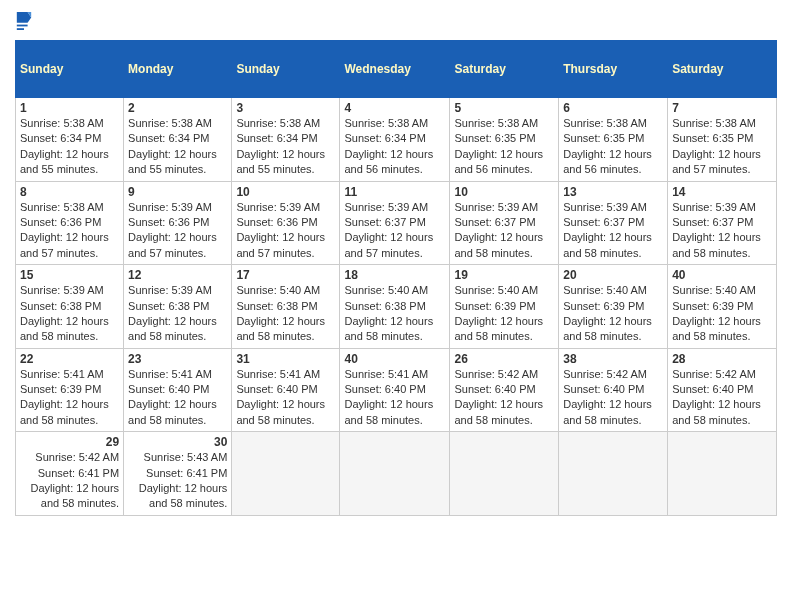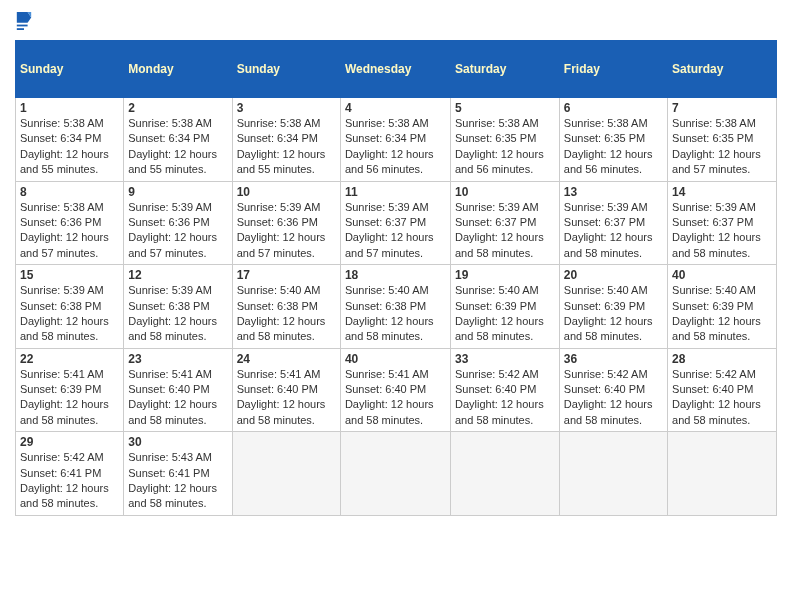--- a/index.html
+++ b/index.html
@@ -85,20 +85,21 @@
       display: block;
       margin-bottom: 1px;
     }
     .day-info {
       font-size: 11px;
       line-height: 1.4;
       color: #333;
     }
     .last-row td {
       height: 70px;
+      text-align: right;
     }
   </style>
 </head>
 <body>
 
 <div class="page">
   <div class="header">
     <div class="logo">
       <svg class="logo-icon" viewBox="0 0 20 24" width="20" height="24">
         <polygon points="2,2 14,2 18,8 14,14 2,14" fill="#1a5fb4"></polygon>
@@ -118,21 +119,21 @@
   </div>
 
   <table class="calendar">
     <thead>
       <tr>
         <th>Sunday</th>
         <th>Monday</th>
         <th>Sunday</th>
         <th>Wednesday</th>
         <th>Saturday</th>
-        <th>Friday</th>
+        <th>Thursday</th>
         <th>Saturday</th>
       </tr>
     </thead>
     <tbody id="calendar-body">
     <tr>
           <td>
             <span class="day-num">1</span>
             <div class="day-info">Sunrise: 5:38 AM<br>Sunset: 6:34 PM<br>Daylight: 12 hours<br>and 55 minutes.</div>
           </td>
           <td>
@@ -223,33 +224,33 @@
         <tr>
           <td>
             <span class="day-num">22</span>
             <div class="day-info">Sunrise: 5:41 AM<br>Sunset: 6:39 PM<br>Daylight: 12 hours<br>and 58 minutes.</div>
           </td>
           <td>
             <span class="day-num">23</span>
             <div class="day-info">Sunrise: 5:41 AM<br>Sunset: 6:40 PM<br>Daylight: 12 hours<br>and 58 minutes.</div>
           </td>
           <td>
-            <span class="day-num">24</span>
+            <span class="day-num">31</span>
             <div class="day-info">Sunrise: 5:41 AM<br>Sunset: 6:40 PM<br>Daylight: 12 hours<br>and 58 minutes.</div>
           </td>
           <td>
             <span class="day-num">40</span>
             <div class="day-info">Sunrise: 5:41 AM<br>Sunset: 6:40 PM<br>Daylight: 12 hours<br>and 58 minutes.</div>
           </td>
           <td>
-            <span class="day-num">33</span>
+            <span class="day-num">26</span>
             <div class="day-info">Sunrise: 5:42 AM<br>Sunset: 6:40 PM<br>Daylight: 12 hours<br>and 58 minutes.</div>
           </td>
           <td>
-            <span class="day-num">36</span>
+            <span class="day-num">38</span>
             <div class="day-info">Sunrise: 5:42 AM<br>Sunset: 6:40 PM<br>Daylight: 12 hours<br>and 58 minutes.</div>
           </td>
           <td>
             <span class="day-num">28</span>
             <div class="day-info">Sunrise: 5:42 AM<br>Sunset: 6:40 PM<br>Daylight: 12 hours<br>and 58 minutes.</div>
           </td>
         </tr>
         <tr class="last-row">
           <td>
             <span class="day-num">29</span>

